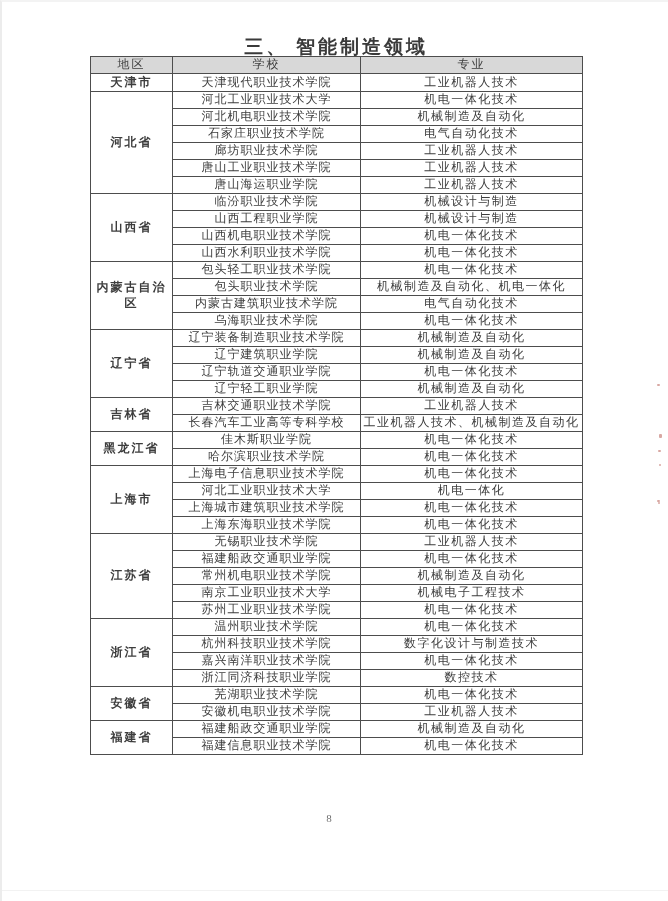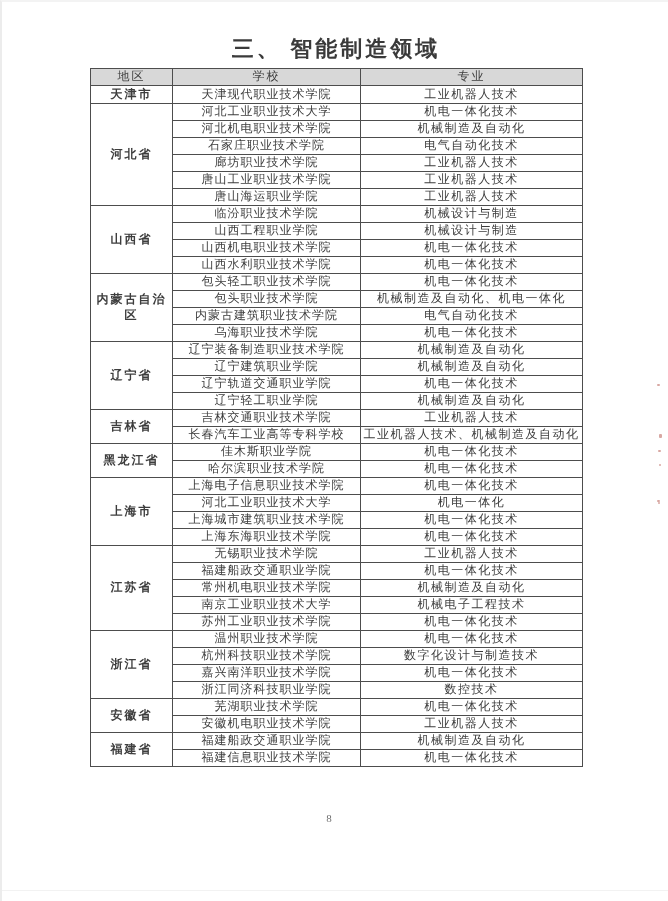--- a/index.html
+++ b/index.html
@@ -11,25 +11,25 @@
   }
   .page {
     position: absolute; inset: 0;
     background: #fff;
     border-left: 2px solid #ececec;
     border-top: 2px solid #f3f3f3;
   }
   .doc-title {
     position: absolute; top: 32px; left: 88px; width: 492px;
     text-align: center;
-    font-size: 22px; font-weight: bold; color: #3a3a3a;
+    font-size: 19px; font-weight: bold; color: #3a3a3a;
     letter-spacing: 3px;
   }
   table.main-table {
-    position: absolute; top: 66px; left: 88px;
+    position: absolute; top: 54px; left: 88px;
     width: 492px;
     border-collapse: collapse;
     table-layout: fixed;
   }
   table.main-table col.c-region { width: 82px; }
   table.main-table col.c-school { width: 188px; }
   table.main-table col.c-major  { width: 222px; }
   table.main-table th, table.main-table td {
     border: 1px solid #4d4d4d;
     height: 17px;

